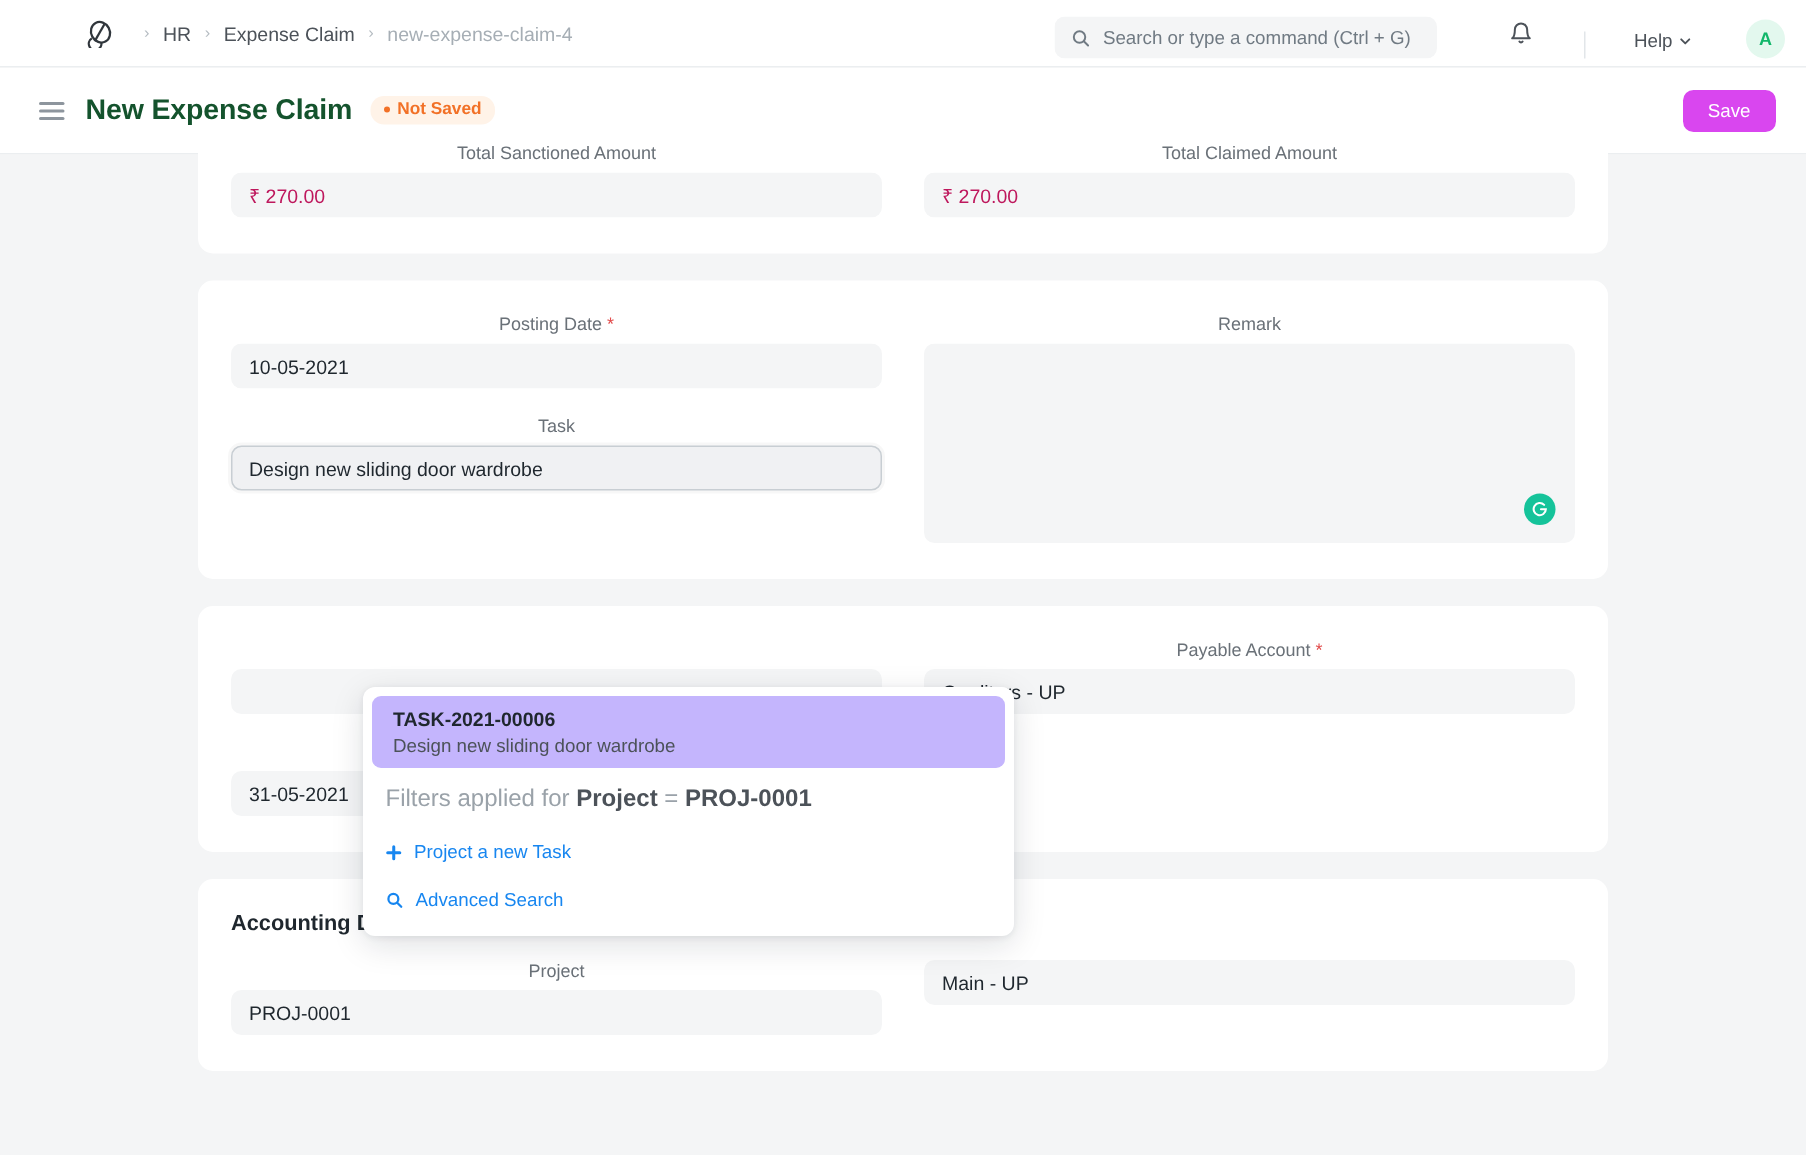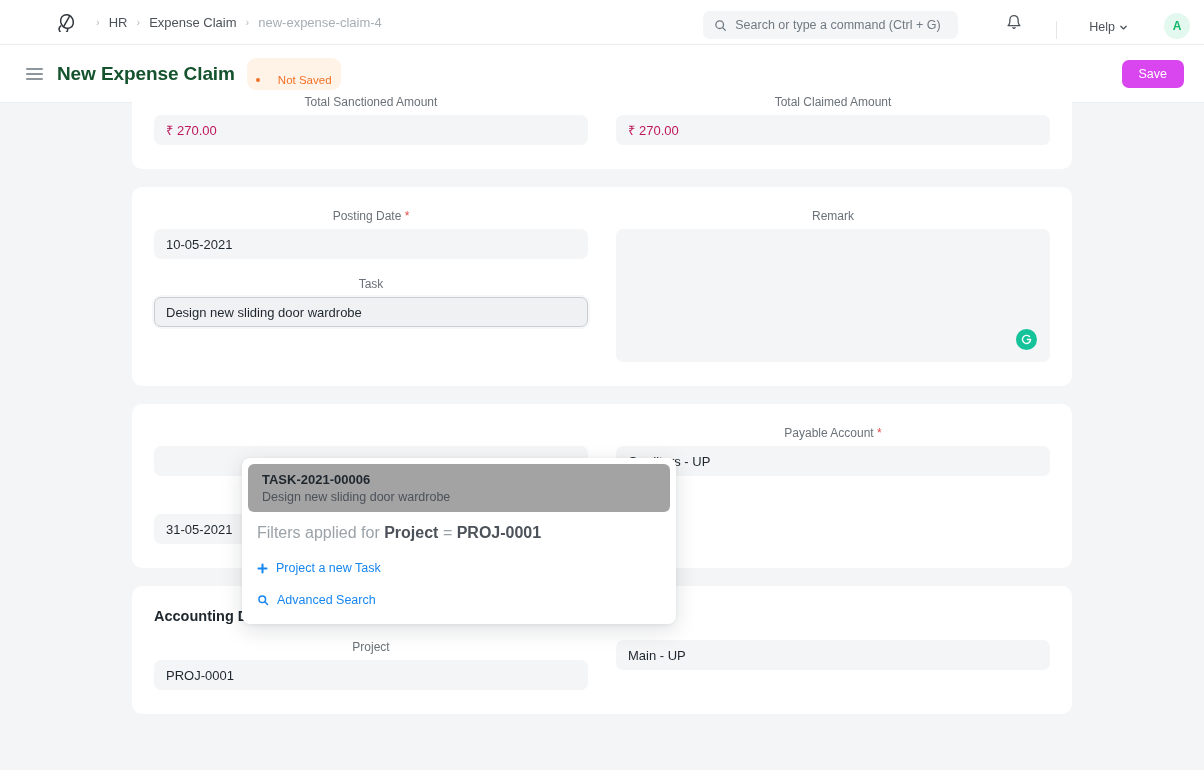--- a/index.html
+++ b/index.html
@@ -51,22 +51,22 @@
     height: 58px; background: #fff;
     display: flex; align-items: center;
     padding: 0 20px 0 26px;
     border-bottom: 1px solid #ebeef0;
   }
   .menu-icon { display: flex; flex-direction: column; gap: 3px; width: 17px; margin-right: 14px; cursor: pointer; }
   .menu-icon i { display: block; height: 2px; background: #8d959d; border-radius: 2px; }
   .page-title { font-size: 19px; font-weight: bold; color: #14532d; letter-spacing: -0.1px; }
   .badge-notsaved {
     margin-left: 12px; background: #fff3e8; color: #f27127;
-    font-size: 11.5px; padding: 16px 9px 4px; border-radius: 9px;
-    display: flex; align-items: center; gap: 18px; font-weight: 400;
+    font-size: 11.5px; padding: 3px 9px 4px; border-radius: 9px;
+    display: flex; align-items: center; gap: 5px; font-weight: 700;
   }
   .badge-notsaved .dot { width: 4px; height: 4px; border-radius: 50%; background: #f27127; }
   .btn-save {
     margin-left: auto; background: #d946ef; color: #fff;
     border: none; border-radius: 7px; height: 28px; padding: 0 17px;
     font-family: inherit; font-size: 12.5px; font-weight: 500; cursor: pointer;
   }
 
   
   .body-scroll { position: relative; height: 667px; padding: 0 0 0 0; }
@@ -98,21 +98,21 @@
   .section-title { font-size: 14.5px; font-weight: bold; color: #1f272e; margin-bottom: 16px; }
 
   
   .awesomplete {
     position: absolute; left: 242px; top: 363px; width: 434px;
     background: #fff; border-radius: 8px;
     box-shadow: 0 6px 22px rgba(16,24,40,0.13), 0 1px 4px rgba(16,24,40,0.07);
     padding: 6px 0 8px; z-index: 40;
   }
   .ac-item { padding: 8px 14px; margin: 0 6px; border-radius: 6px; cursor: pointer; }
-  .ac-item.active { background: #a3a3a3; }
+  .ac-item.active { background: #c4b5fd; }
   .ac-title { font-size: 13px; font-weight: bold; color: #1f272e; }
   .ac-desc { font-size: 12.5px; color: #4c5259; margin-top: 3px; }
   .ac-filter { font-size: 16px; color: #9aa2a9; padding: 12px 15px 10px; }
   .ac-filter b { color: #4c5259; font-weight: bold; }
   .ac-action {
     display: flex; align-items: center; gap: 8px;
     padding: 9px 15px; font-size: 12.5px; color: #1786f0; cursor: pointer;
   }
   .ac-action .glyph { font-weight: bold; font-size: 13px; display: flex; }
   svg { display: block; }

